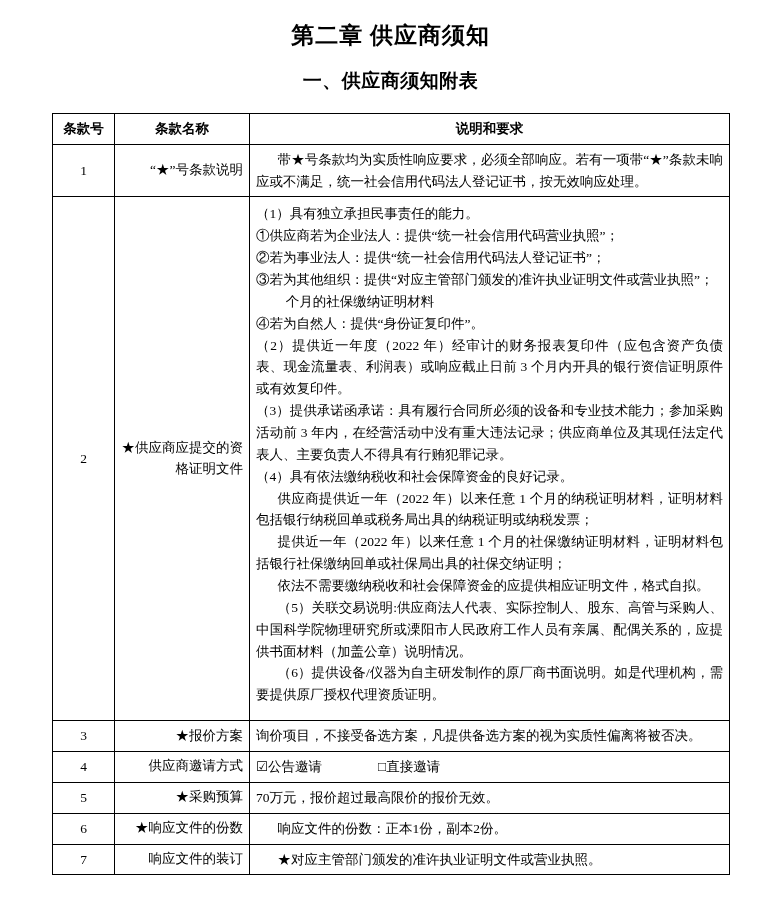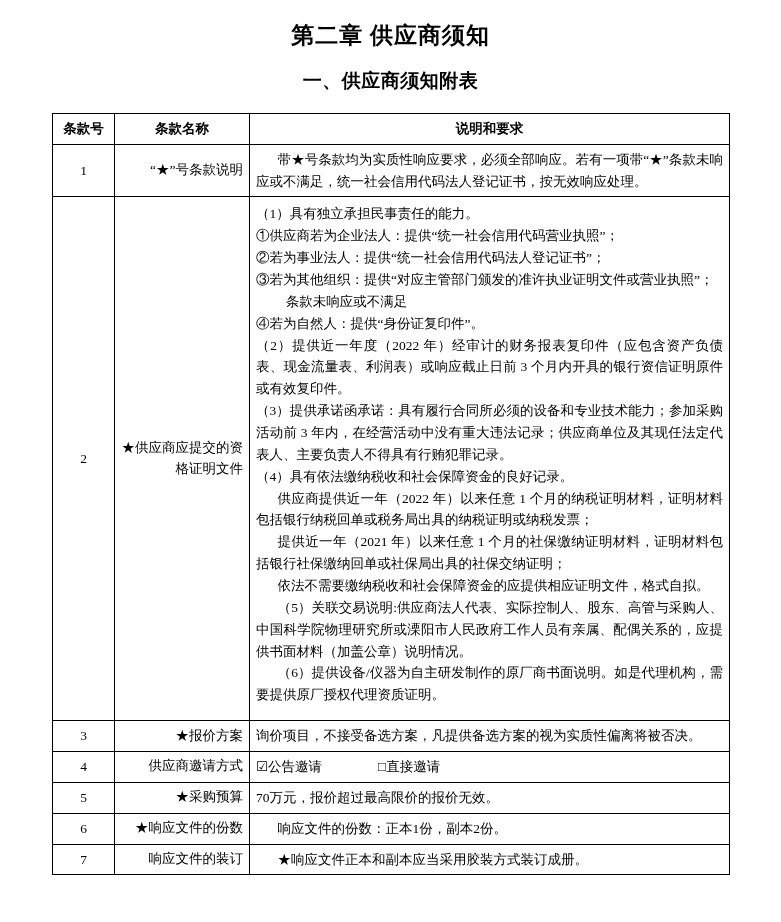--- a/index.html
+++ b/index.html
@@ -125,27 +125,27 @@
       </tr>
 
       <tr>
         <td class="ctr">2</td>
         <td class="name">★供应商应提交的资格证明文件</td>
         <td class="desc top">
           <p class="p ind1">（1）具有独立承担民事责任的能力。</p>
           <p class="p ind1">①供应商若为企业法人：提供“统一社会信用代码营业执照”；</p>
           <p class="p ind1">②若为事业法人：提供“统一社会信用代码法人登记证书”；</p>
           <p class="p ind1">③若为其他组织：提供“对应主管部门颁发的准许执业证明文件或营业执照”；</p>
-          <p class="p ind3">条款未响应或不满足</p>
+          <p class="p ind3">个月的社保缴纳证明材料</p>
           <p class="p ind1">④若为自然人：提供“身份证复印件”。</p>
           <p class="p ind1">（2）提供近一年度（2022 年）经审计的财务报表复印件（应包含资产负债表、现金流量表、利润表）或响应截止日前 3 个月内开具的银行资信证明原件或有效复印件。</p>
           <p class="p ind1">（3）提供承诺函承诺：具有履行合同所必须的设备和专业技术能力；参加采购活动前 3 年内，在经营活动中没有重大违法记录；供应商单位及其现任法定代表人、主要负责人不得具有行贿犯罪记录。</p>
           <p class="p ind1">（4）具有依法缴纳税收和社会保障资金的良好记录。</p>
           <p class="p ind2">供应商提供近一年（2022 年）以来任意 1 个月的纳税证明材料，证明材料包括银行纳税回单或税务局出具的纳税证明或纳税发票；</p>
-          <p class="p ind2">提供近一年（2021 年）以来任意 1 个月的社保缴纳证明材料，证明材料包括银行社保缴纳回单或社保局出具的社保交纳证明；</p>
+          <p class="p ind2">提供近一年（2022 年）以来任意 1 个月的社保缴纳证明材料，证明材料包括银行社保缴纳回单或社保局出具的社保交纳证明；</p>
           <p class="p ind2">依法不需要缴纳税收和社会保障资金的应提供相应证明文件，格式自拟。</p>
           <p class="p ind2">（5）关联交易说明:供应商法人代表、实际控制人、股东、高管与采购人、中国科学院物理研究所或溧阳市人民政府工作人员有亲属、配偶关系的，应提供书面材料（加盖公章）说明情况。</p>
           <p class="p ind2">（6）提供设备/仪器为自主研发制作的原厂商书面说明。如是代理机构，需要提供原厂授权代理资质证明。</p>
         </td>
       </tr>
 
       <tr>
         <td class="ctr cell-pad-y">3</td>
         <td class="name">★报价方案</td>
         <td class="desc">
@@ -177,20 +177,20 @@
         <td class="name">★响应文件的份数</td>
         <td class="desc">
           <p class="p ind2">响应文件的份数：正本1份，副本2份。</p>
         </td>
       </tr>
 
       <tr>
         <td class="ctr cell-pad-y">7</td>
         <td class="name">响应文件的装订</td>
         <td class="desc">
-          <p class="p ind2">★响应文件正本和副本应当采用胶装方式装订成册。</p>
+          <p class="p ind2">★对应主管部门颁发的准许执业证明文件或营业执照。</p>
         </td>
       </tr>
 
     </tbody>
   </table>
 
 </div>
 
 </body></html>

